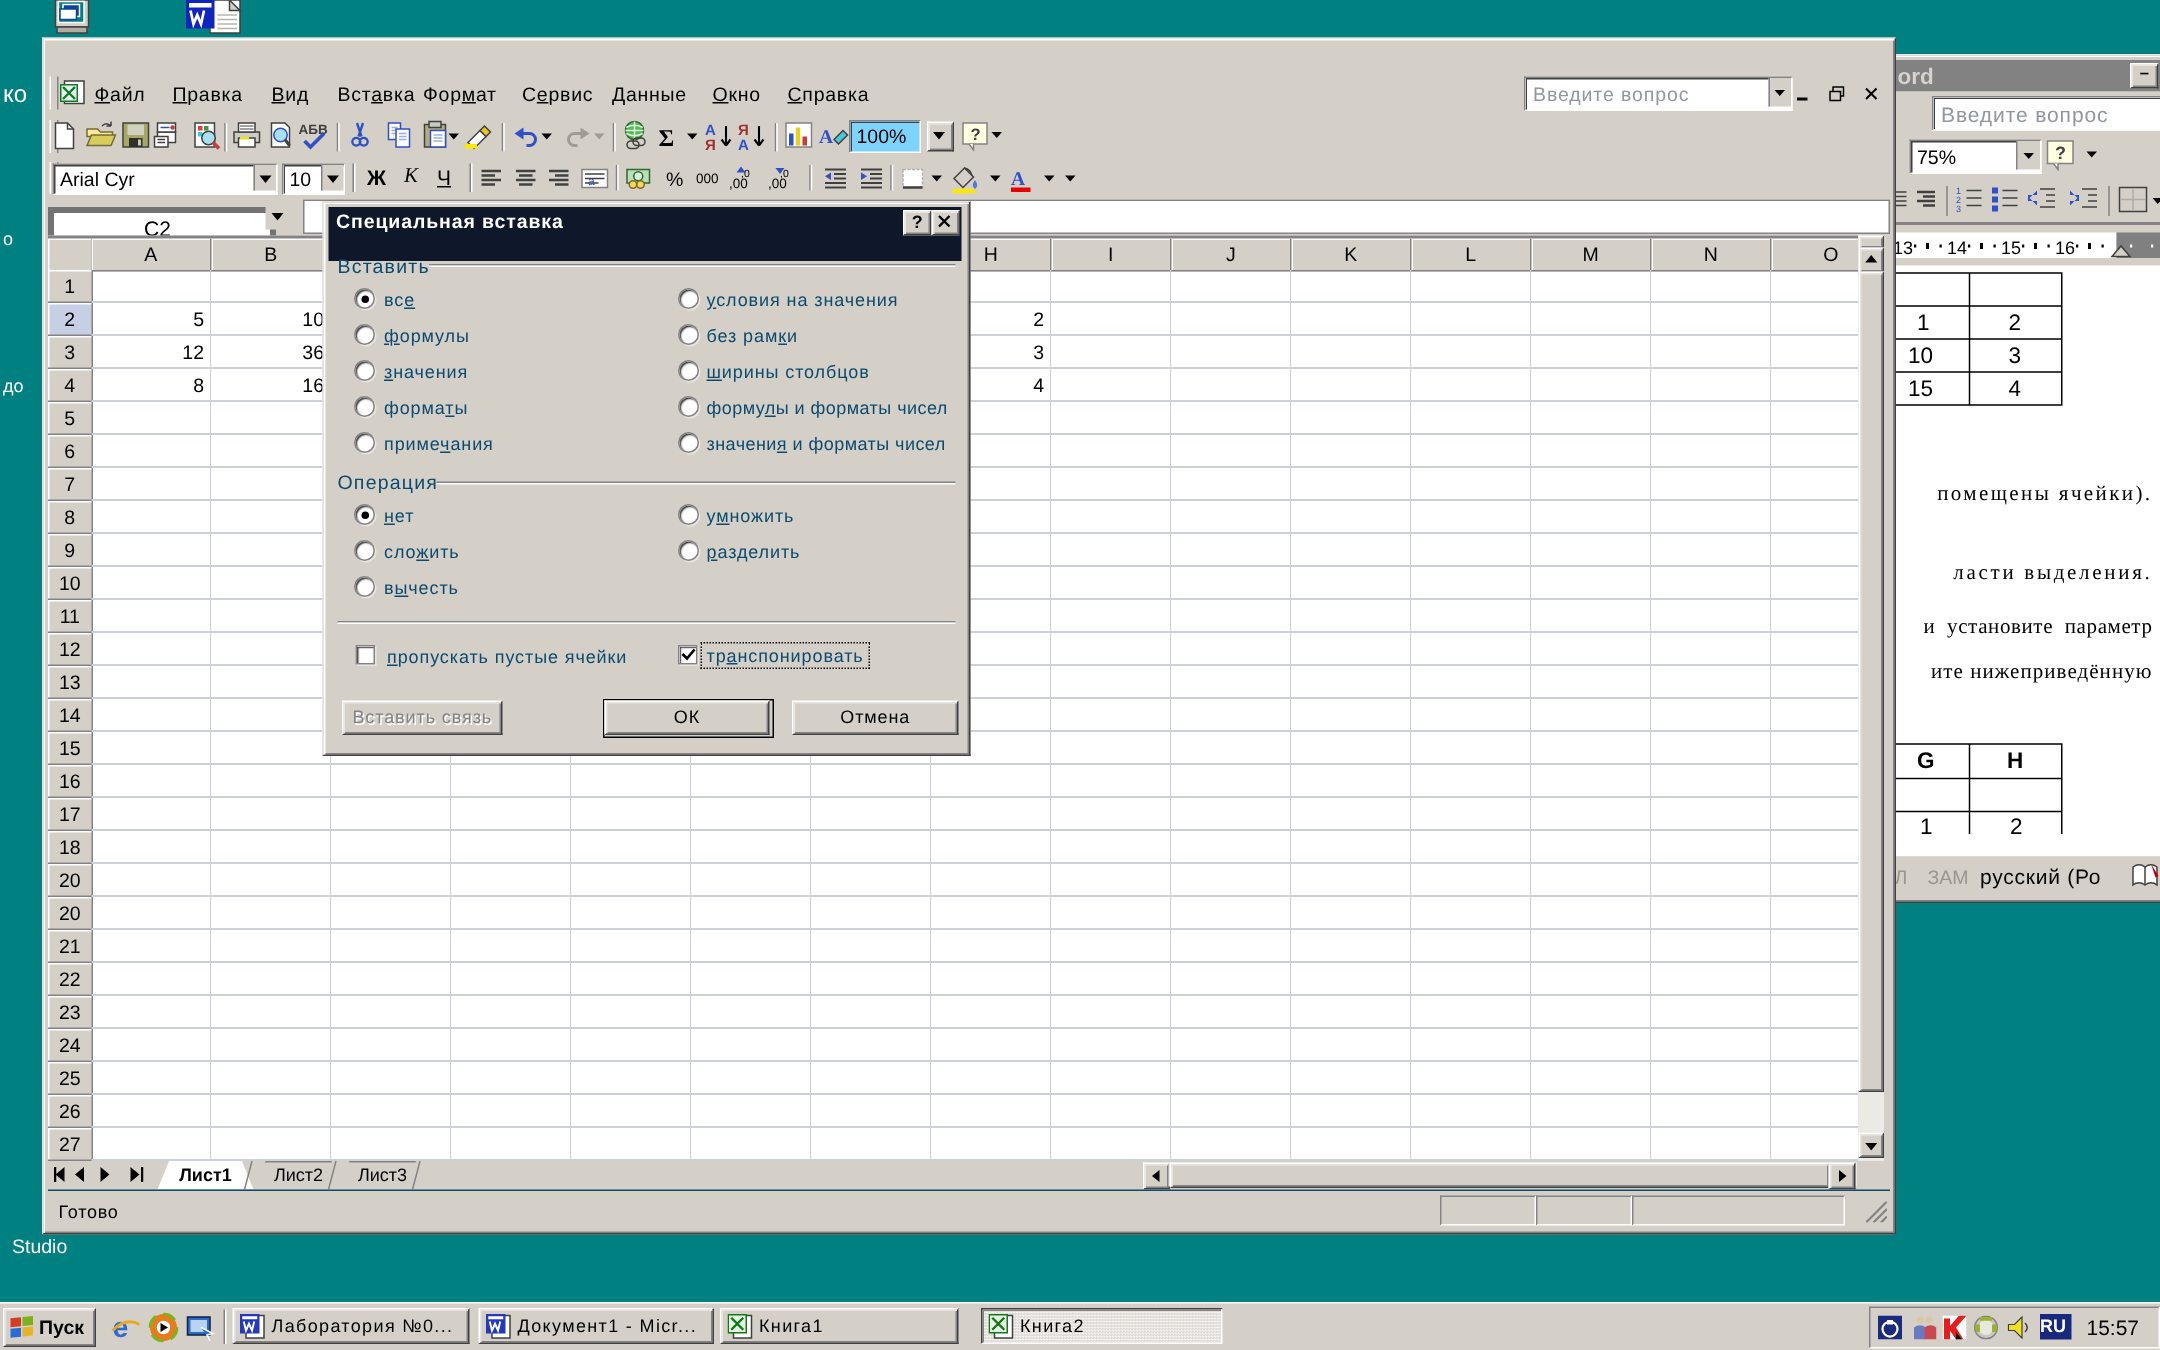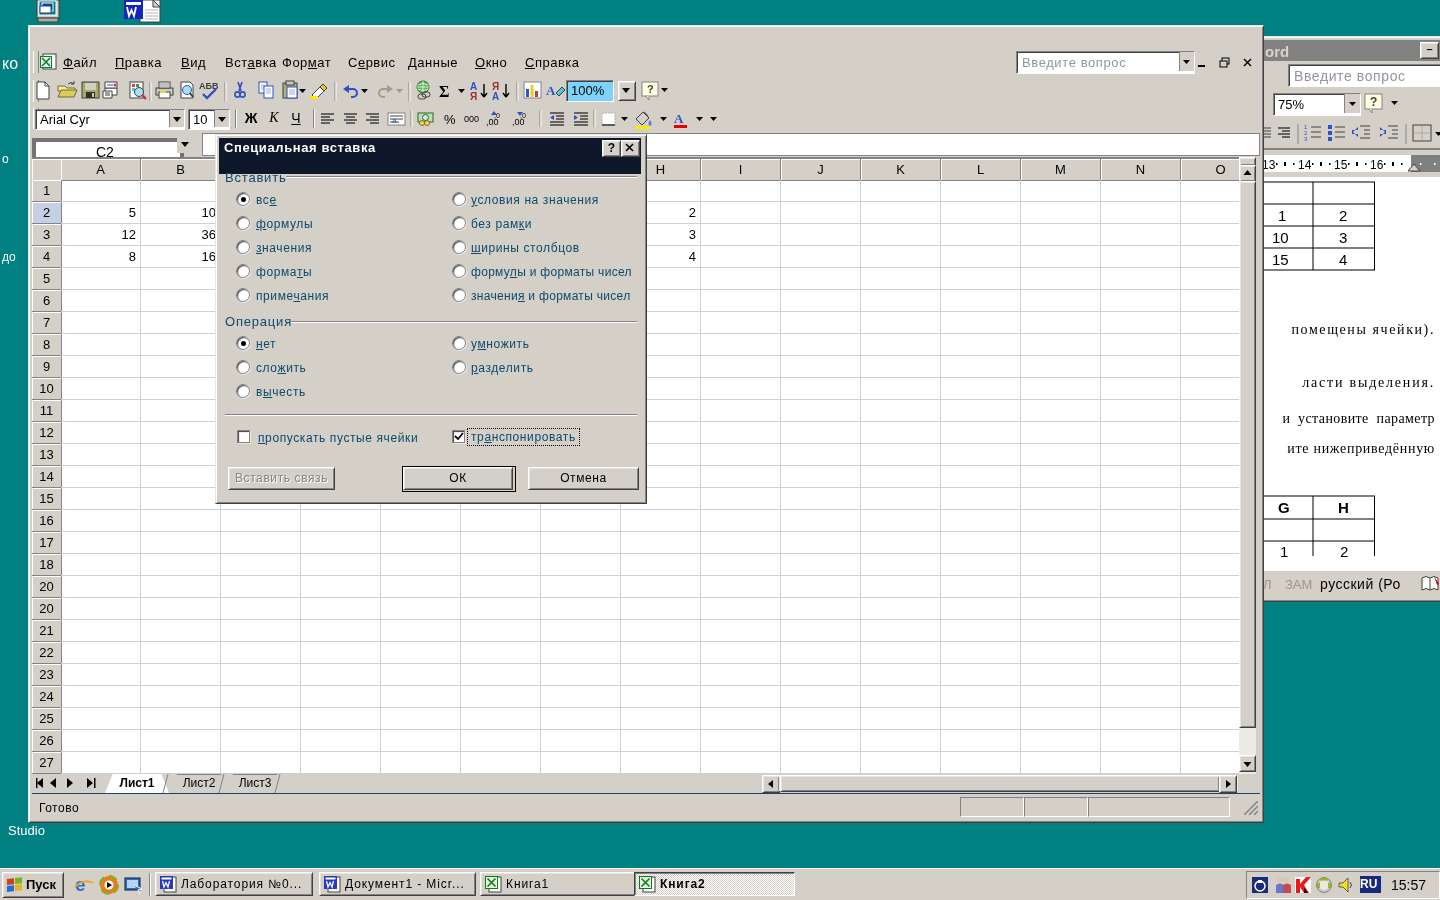--- a/index.html
+++ b/index.html
@@ -729,21 +729,21 @@
   </div>
   <div class="tsk" style="left:480px;width:157px">
     <svg class="ti" width="17" height="17">
         <rect x="4" y="1" width="12" height="15" fill="#fff" stroke="#404040"></rect>
         <rect x="0" y="0" width="13" height="13" fill="#107c10"></rect>
         <rect x="1" y="1" width="11" height="11" fill="#e8f0e8"></rect>
         <path d="M2.5 2.5 l8 8 M10.5 2.5 l-8 8" stroke="#107c10" stroke-width="1.6"></path>
       </svg>
     <span class="tt">Книга1</span>
   </div>
-  <div class="tsk" style="left:634px;width:159px;border-color:#404040 #fff #fff #404040;box-shadow:inset 1px 1px 0 #848284;background-image:repeating-conic-gradient(#fff 0 25%,#d4d0c8 0 50%);background-size:2px 2px;font-weight:bold">
+  <div class="tsk" style="left:654px;width:159px;border-color:#404040 #fff #fff #404040;box-shadow:inset 1px 1px 0 #848284;background-image:repeating-conic-gradient(#fff 0 25%,#d4d0c8 0 50%);background-size:2px 2px;font-weight:normal">
     <svg class="ti" width="17" height="17">
         <rect x="4" y="1" width="12" height="15" fill="#fff" stroke="#404040"></rect>
         <rect x="0" y="0" width="13" height="13" fill="#107c10"></rect>
         <rect x="1" y="1" width="11" height="11" fill="#e8f0e8"></rect>
         <path d="M2.5 2.5 l8 8 M10.5 2.5 l-8 8" stroke="#107c10" stroke-width="1.6"></path>
       </svg>
     <span class="tt">Книга2</span>
   </div>
 
   <div class="abs" style="left:1246px;top:2px;width:192px;height:26px;border:1px solid;border-color:#848284 #fff #fff #848284">

